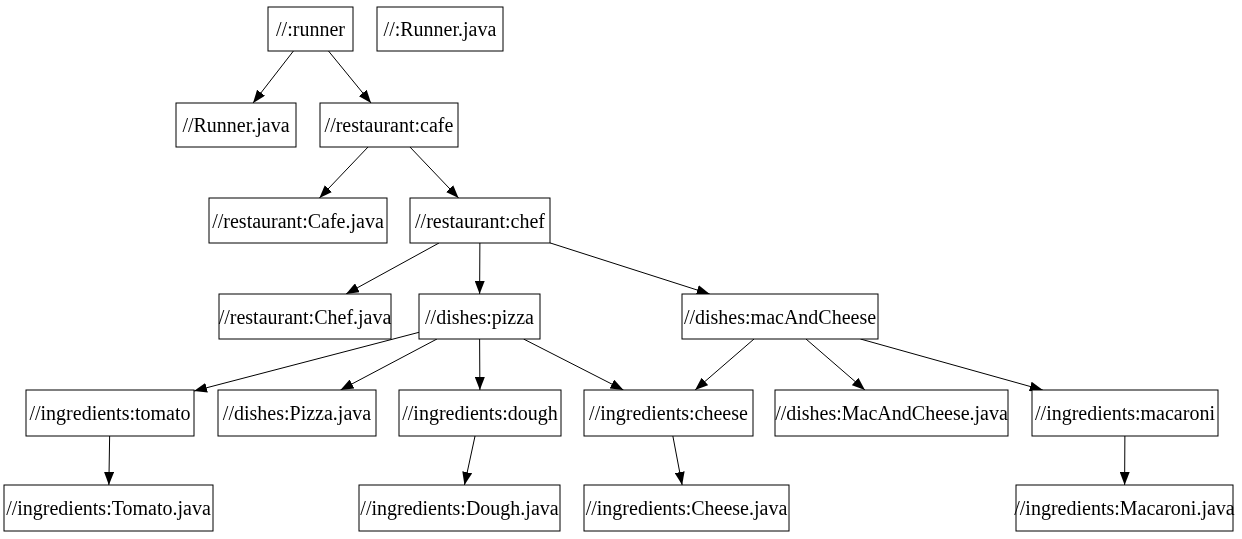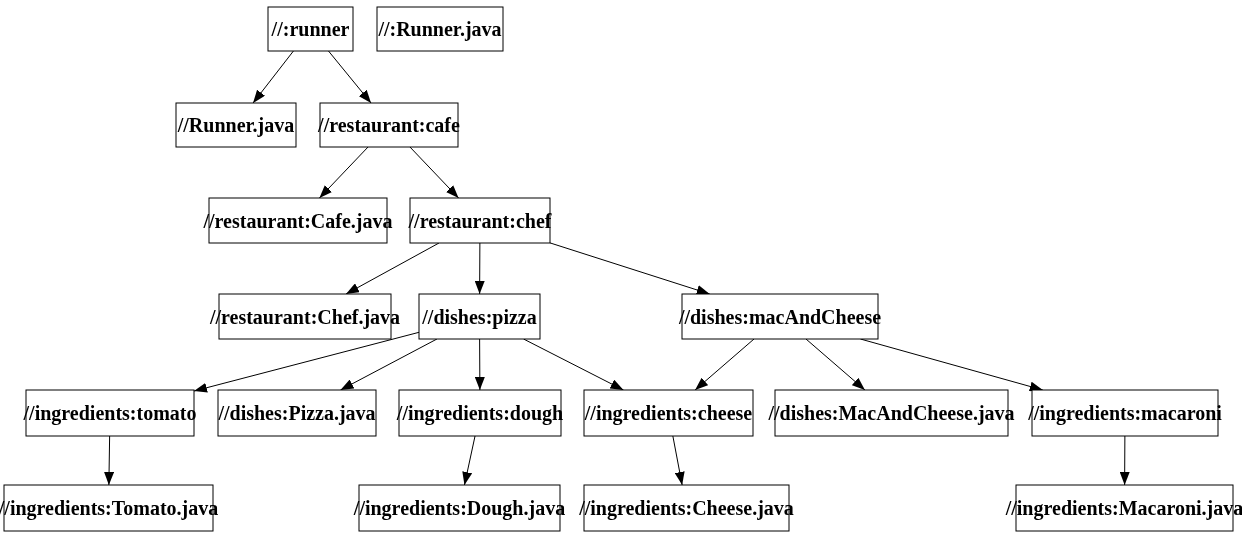--- a/index.html
+++ b/index.html
@@ -8,21 +8,20 @@
     background: #ffffff;
     width: 1242px;
     height: 539px;
     overflow: hidden;
   }
   .canvas {
     position: relative;
     width: 1242px;
     height: 539px;
     background: #ffffff;
-    font-weight: bold;
   }
   svg {
     display: block;
     font-family: "Liberation Serif", "DejaVu Serif", serif;
   }
   .node-box {
     fill: #ffffff;
     stroke: #000000;
     stroke-width: 1;
   }

